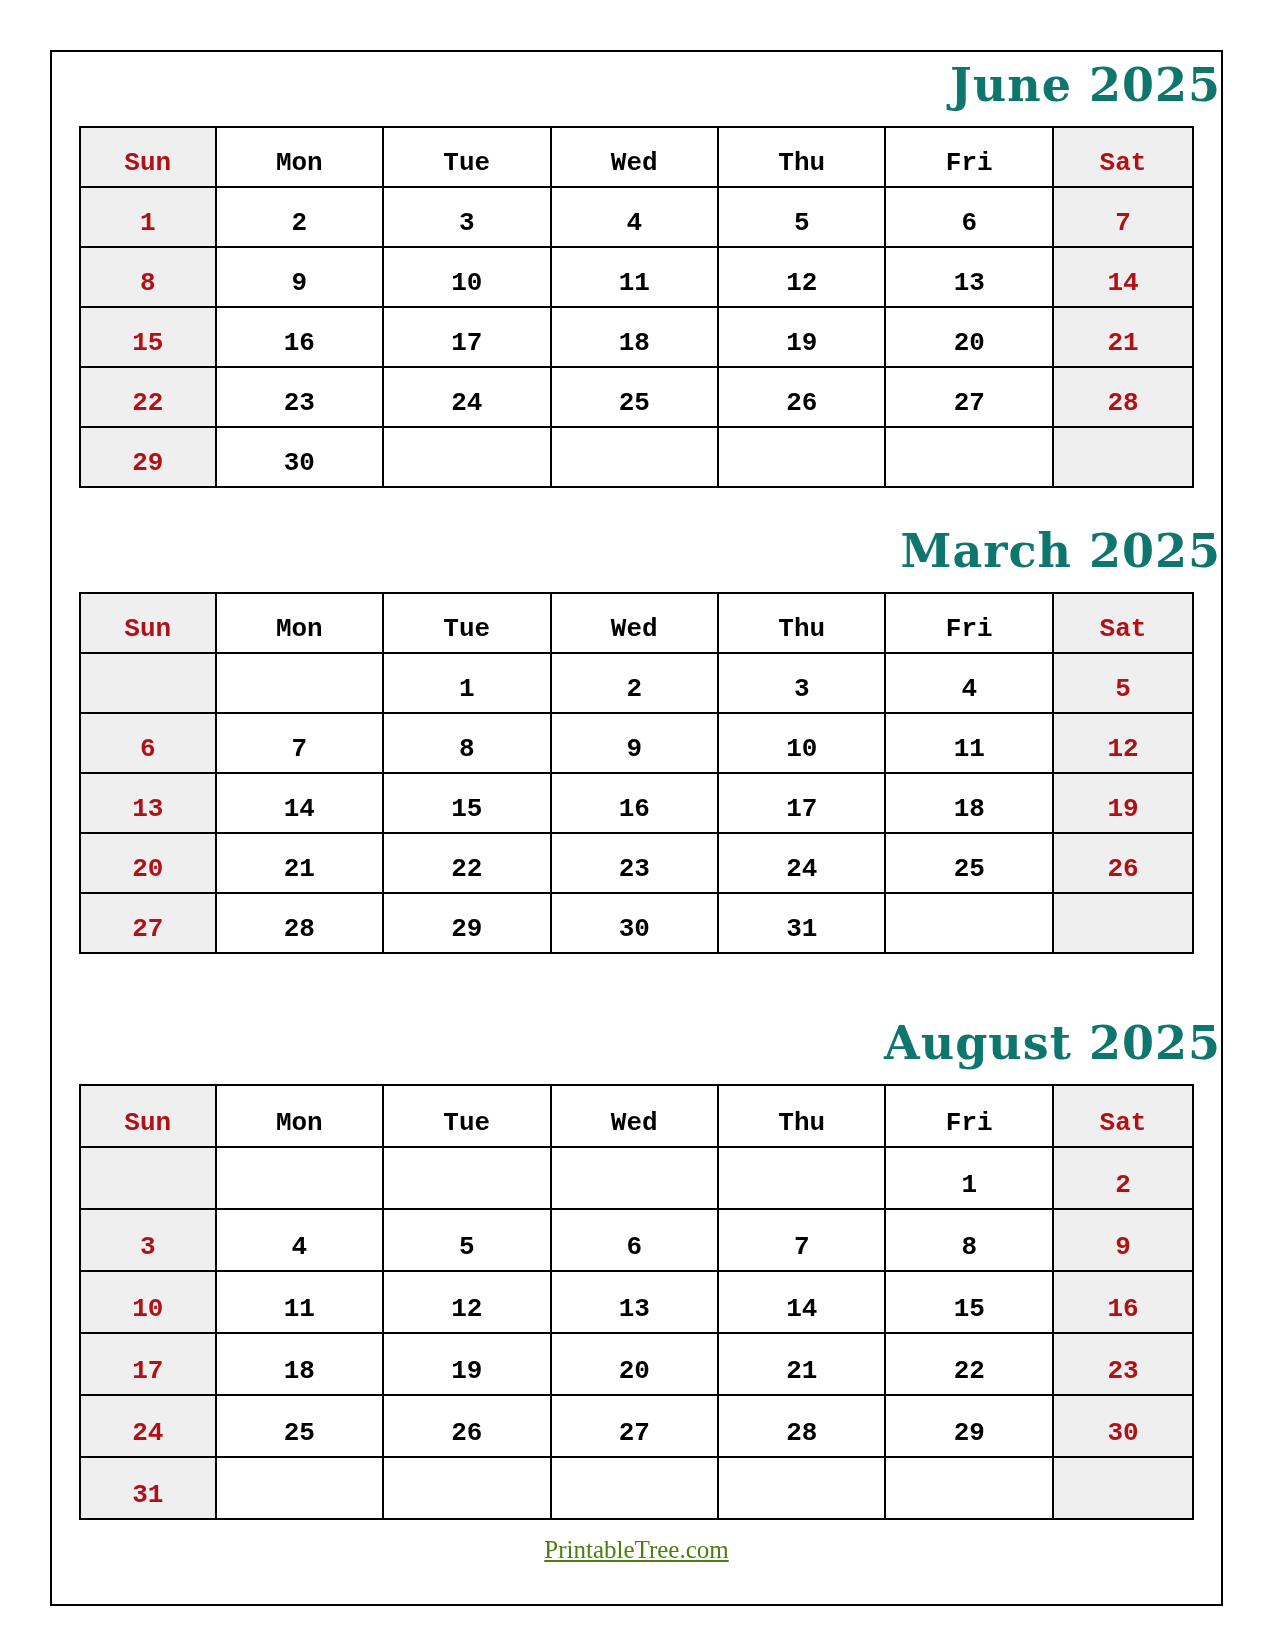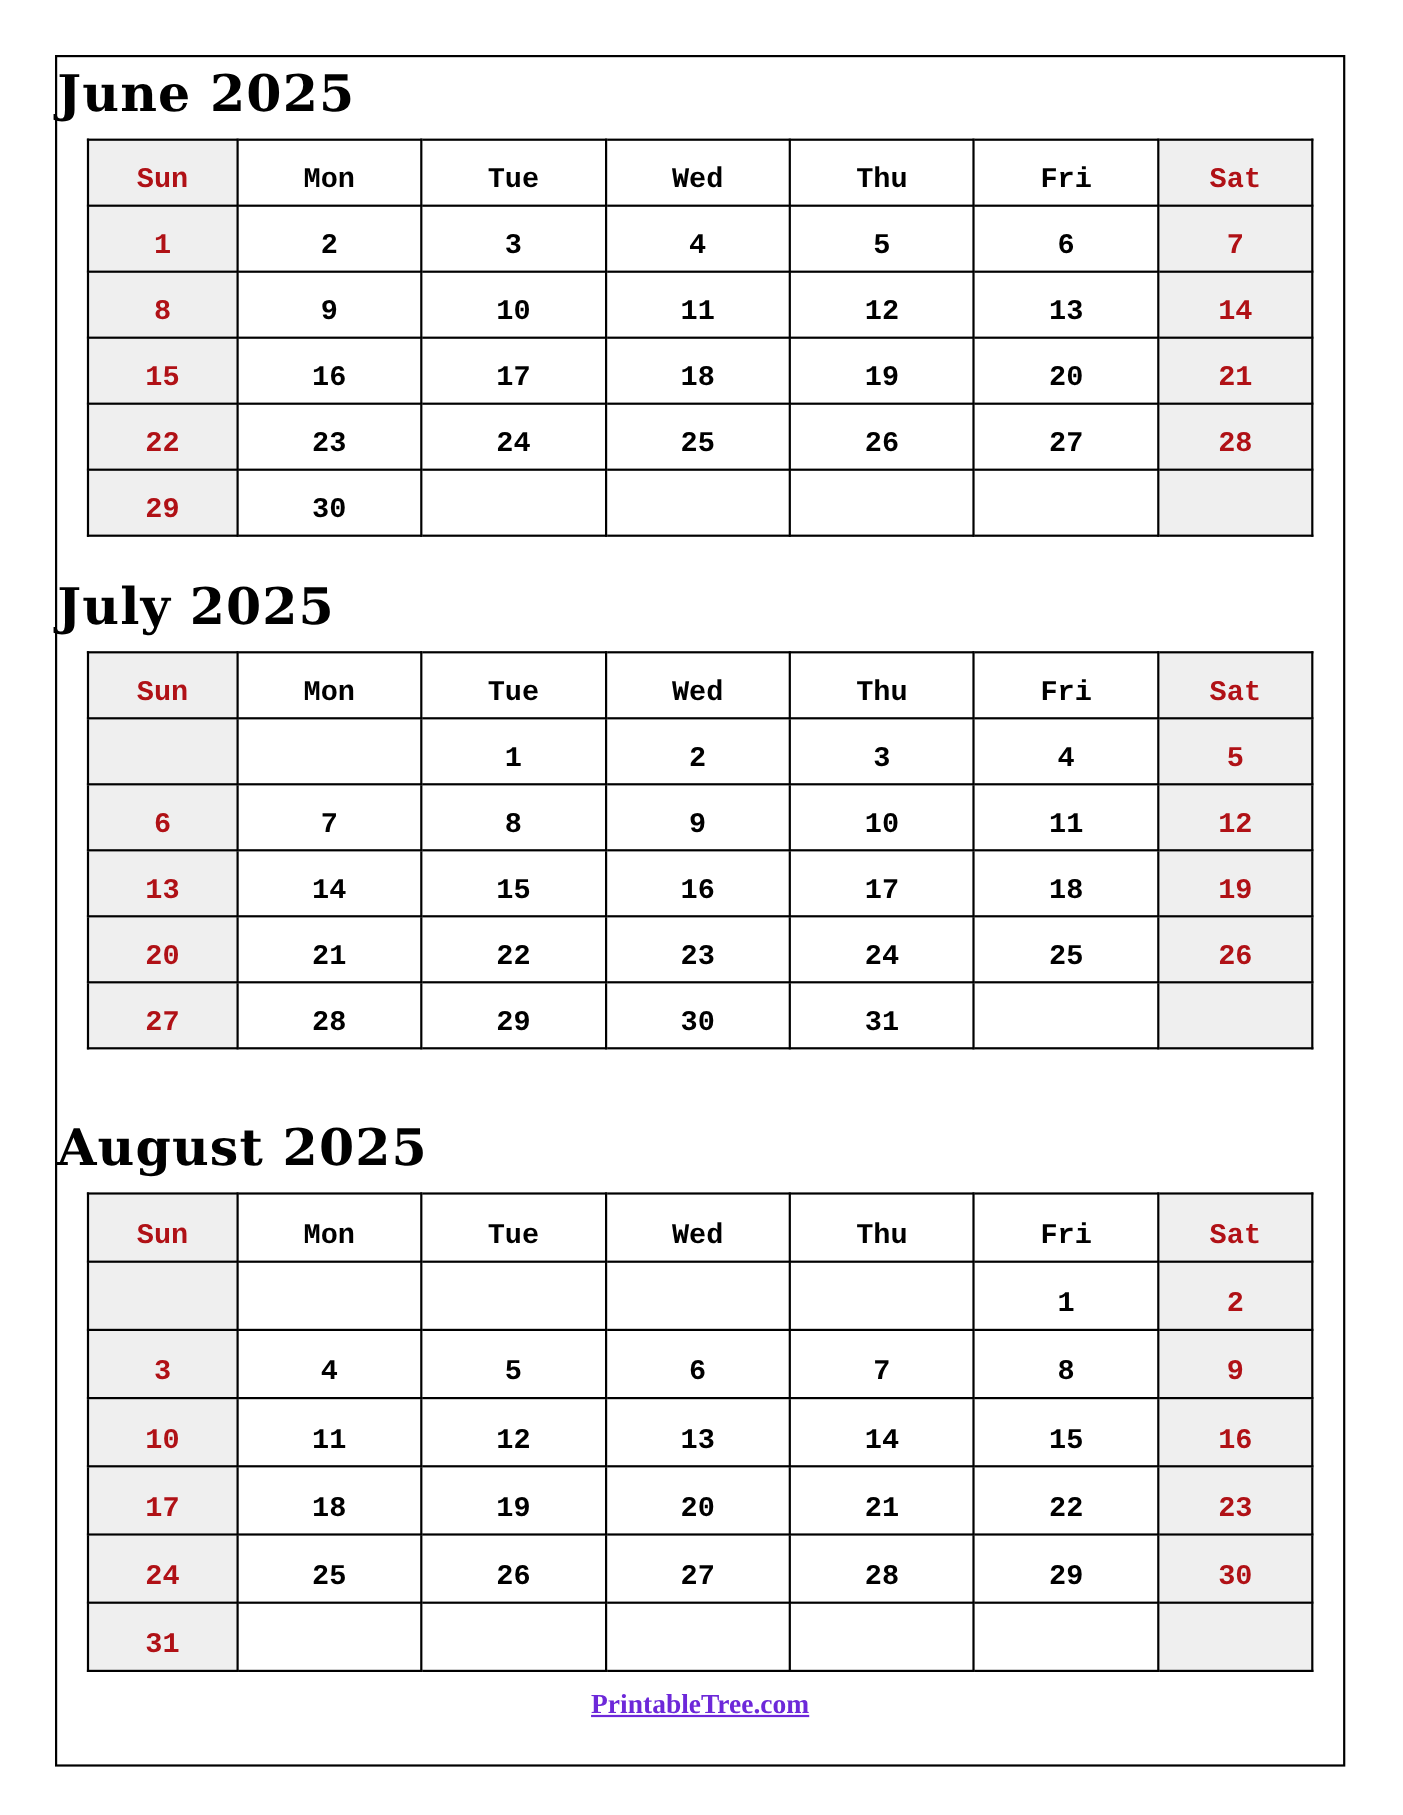--- a/index.html
+++ b/index.html
@@ -15,27 +15,27 @@
     left: 50px;
     top: 50px;
     width: 1173px;
     height: 1556px;
     border: 2px solid #000000;
     box-sizing: border-box;
     background: #ffffff;
   }
   .month-section { width: 100%; }
   .month-title {
-    text-align: left;
+    text-align: right;
     font-family: "DejaVu Serif", "Liberation Serif", serif;
     font-weight: 900;
     font-size: 46px;
     line-height: 58px;
     letter-spacing: 1px;
-    color: #000000;
+    color: #0f766e;
     margin: 0 0 12px 0;
   }
   #month-june .month-title { margin-top: 4px; }
   #month-july .month-title { margin-top: 34px; }
   #month-august .month-title { margin-top: 60px; }
 
   table.calendar {
     width: 1115px;
     margin: 0 auto;
     border-collapse: collapse;
@@ -65,23 +65,22 @@
     color: #B01116 !important;
   }
 
   .site-footer {
     text-align: center;
     margin-top: 16px;
   }
   .site-footer a {
     font-family: "Liberation Serif", "DejaVu Serif", serif;
     font-size: 25px;
-    color: #6d28d9;
+    color: #4d7c0f;
     text-decoration: underline;
-    font-weight: bold;
   }
 </style>
 </head>
 <body>
 
 <div class="page-frame">
 
   <section class="month-section" id="month-june">
     <h1 class="month-title">June 2025</h1>
     <table class="calendar">
@@ -140,21 +139,21 @@
             <td></td>
             <td></td>
             <td></td>
             <td class="weekend-cell"></td>
           </tr>
         </tbody>
       </table>
   </section>
 
   <section class="month-section" id="month-july">
-    <h1 class="month-title">July 2025</h1>
+    <h1 class="month-title">March 2025</h1>
     <table class="calendar">
         <thead>
           <tr>
             <th class="weekend-cell">Sun</th>
             <th>Mon</th>
             <th>Tue</th>
             <th>Wed</th>
             <th>Thu</th>
             <th>Fri</th>
             <th class="weekend-cell">Sat</th>

